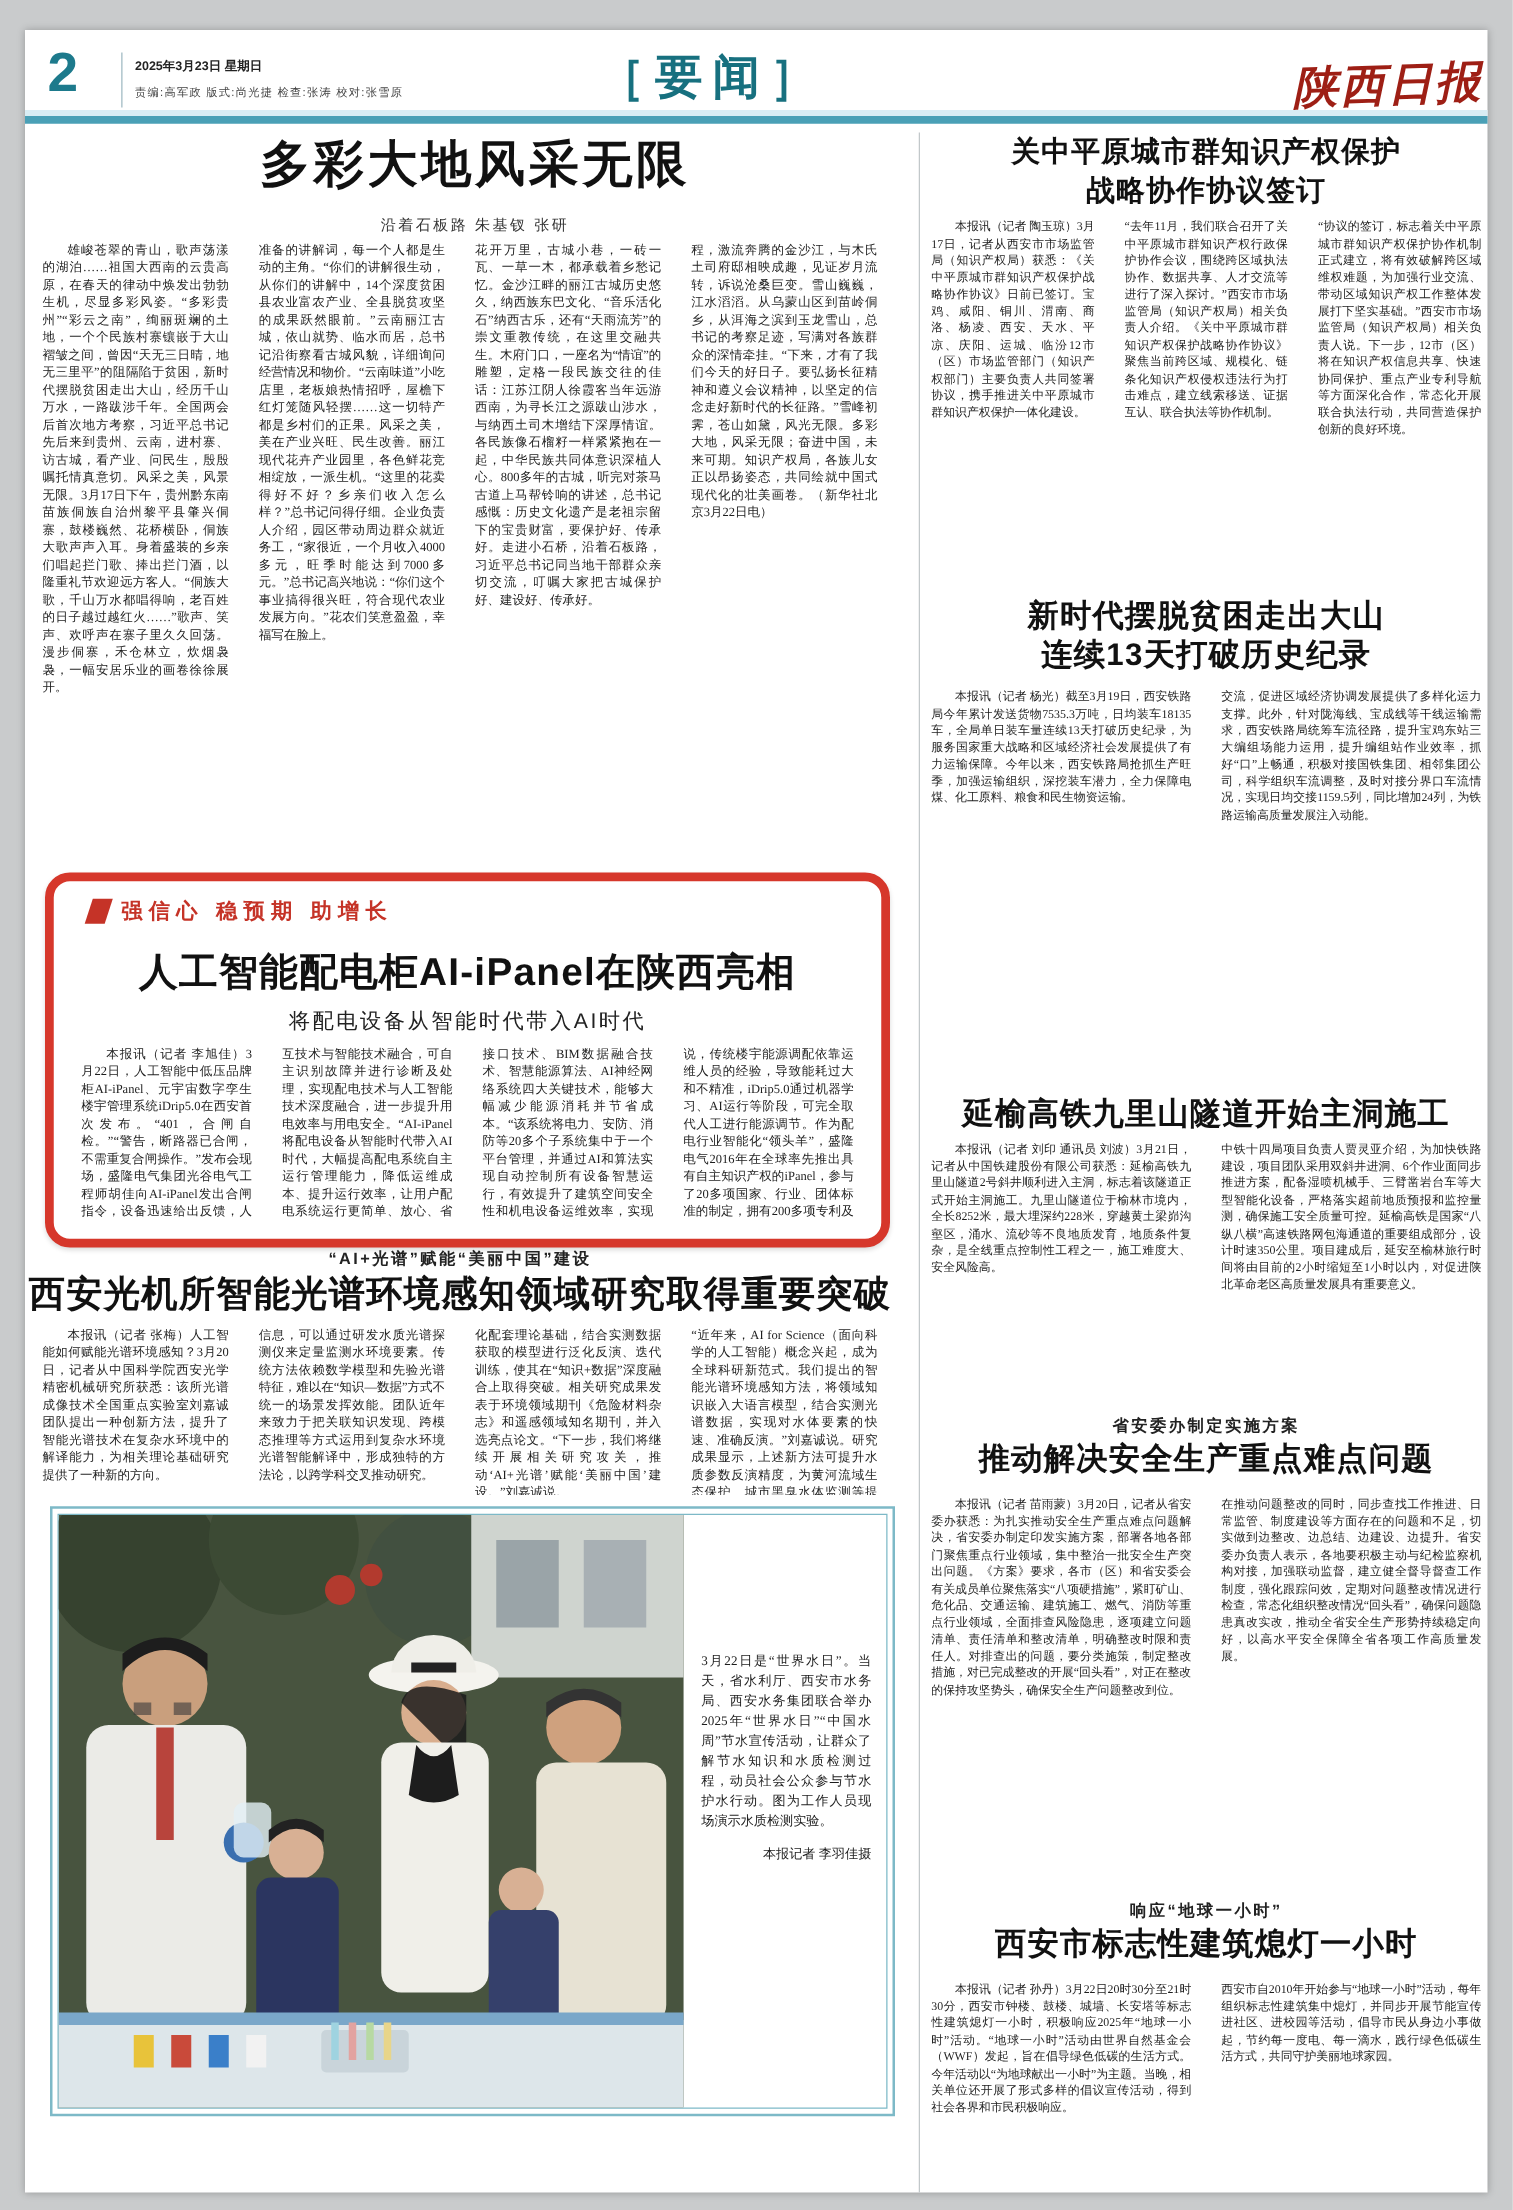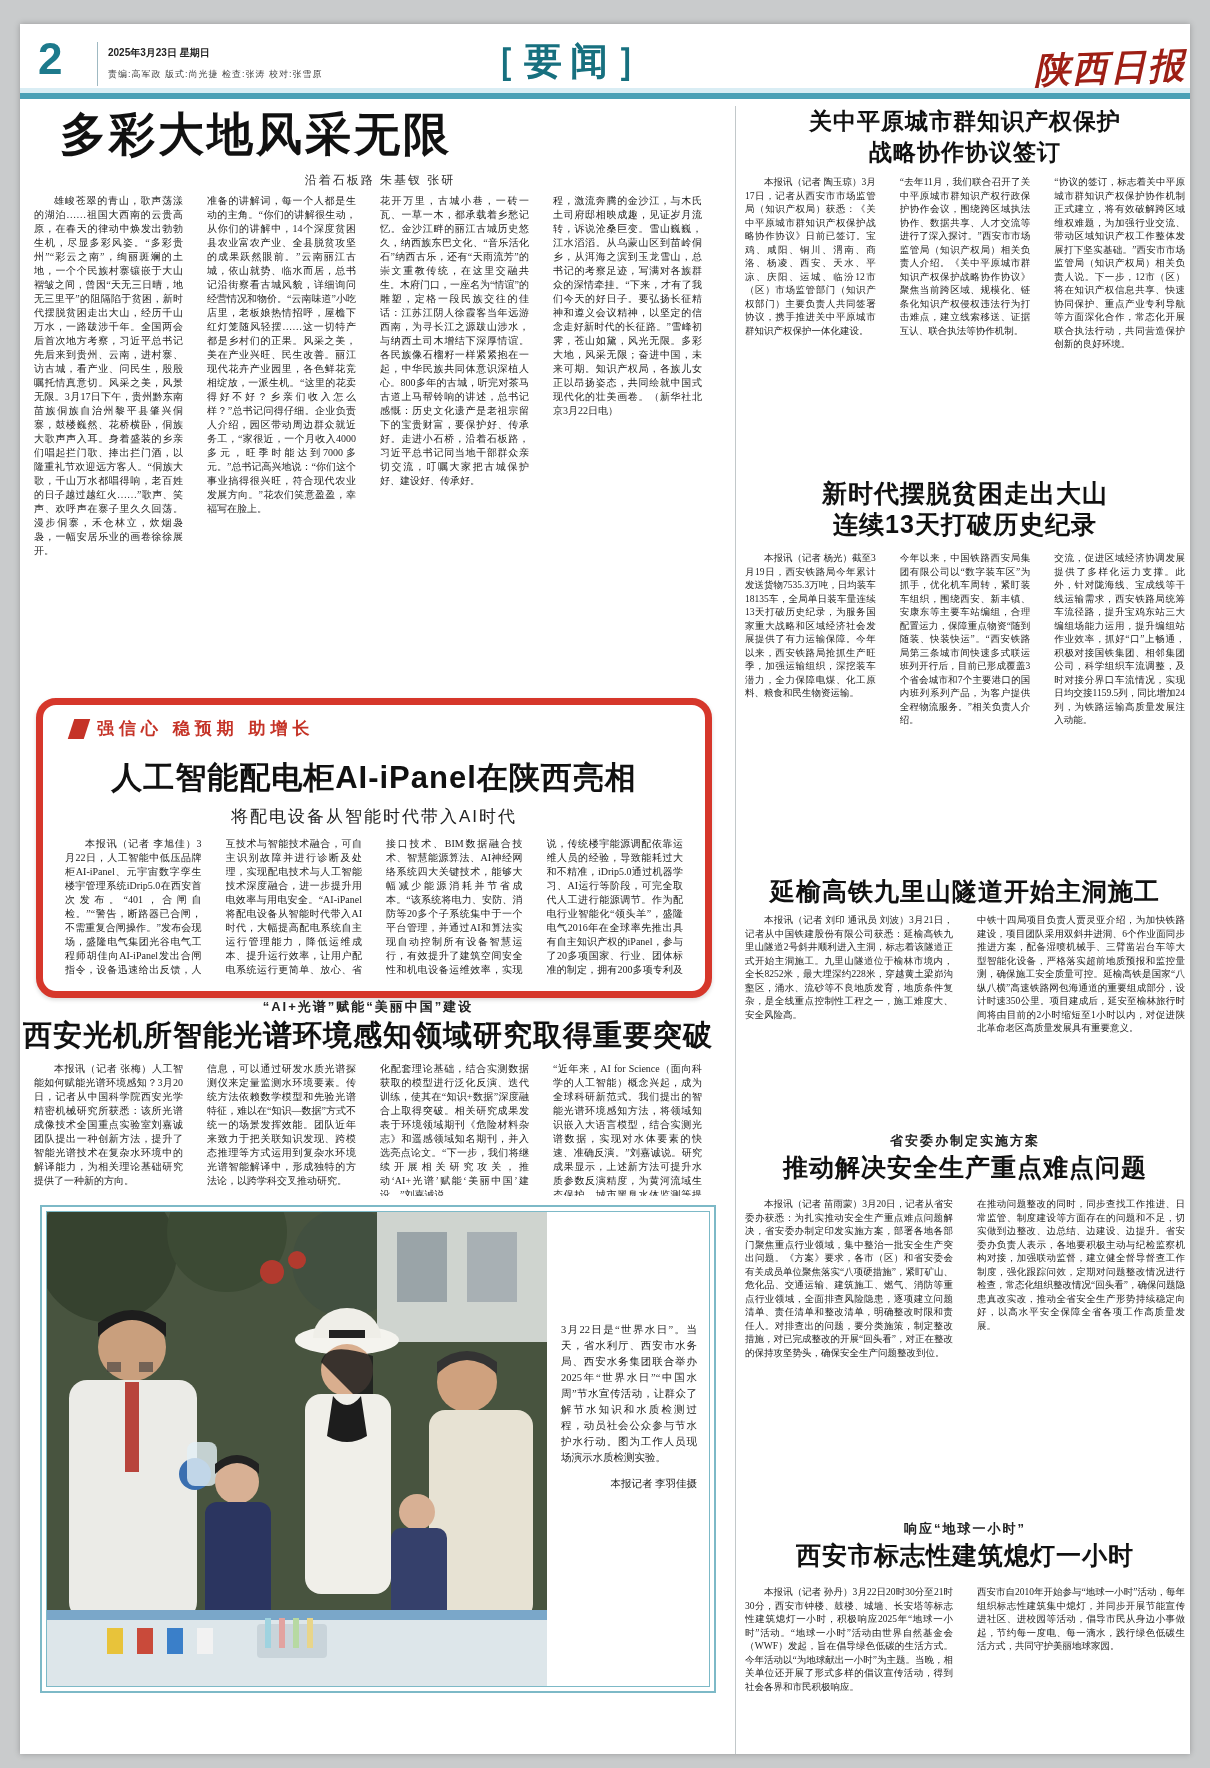--- a/index.html
+++ b/index.html
@@ -10,21 +10,21 @@
   
   .pageno{font-size:44px;font-weight:bold;color:#1d7a8c;}
   .hdiv{width:1px;background:#9fb9c2;}
   .date{font-size:10px;font-weight:bold;color:#222;}
   .credits{font-size:9px;color:#444;letter-spacing:1px;}
   .section{font-size:38px;font-weight:bold;color:#17707f;letter-spacing:8px;}
   .masthead{font-size:36px;font-weight:bold;font-style:italic;color:#9e1f15;transform:rotate(-2deg);letter-spacing:2px;}
   .band{left:20px;width:1170px;height:11px;background:linear-gradient(180deg,#d9edf4 0 45%,#4aa0b6 45% 100%);}
   .vsep{width:1px;background:#c2c8ca;}
   
-  .h-lead{font-size:46px;font-weight:bold;color:#111;letter-spacing:3px;text-align:left;}
+  .h-lead{font-size:40px;font-weight:bold;color:#111;letter-spacing:3px;text-align:center;}
   .byline{font-size:12px;color:#333;text-align:center;letter-spacing:2px;}
   .cols{display:flex;gap:24px;}
   .col{flex:1;font-family:"Liberation Serif","DejaVu Serif",serif;font-size:10px;line-height:14px;color:#1d1d1d;text-align:justify;overflow:hidden;}
   .col:first-child{text-indent:2em;}
   
   .redbox{border:7px solid #d6372b;border-radius:20px;background:#fff;box-shadow:0 2px 4px rgba(0,0,0,.15);}
   .kicker-red{font-size:17px;font-weight:bold;color:#c53327;letter-spacing:5px;}
   .flag{width:16px;height:20px;background:#c53327;transform:skewX(-18deg);display:inline-block;margin-right:10px;}
   .h-feat{font-size:31px;font-weight:bold;color:#111;text-align:center;letter-spacing:1px;}
   .sub-feat{font-size:17px;color:#222;text-align:center;letter-spacing:2px;}
@@ -153,21 +153,20 @@
   <div class="abs cols rcol" style="left:745px;top:176px;width:440px;height:282px;">
     <div class="col">本报讯（记者 陶玉琼）3月17日，记者从西安市市场监管局（知识产权局）获悉：《关中平原城市群知识产权保护战略协作协议》日前已签订。宝鸡、咸阳、铜川、渭南、商洛、杨凌、西安、天水、平凉、庆阳、运城、临汾12市（区）市场监管部门（知识产权部门）主要负责人共同签署协议，携手推进关中平原城市群知识产权保护一体化建设。</div>
     <div class="col">“去年11月，我们联合召开了关中平原城市群知识产权行政保护协作会议，围绕跨区域执法协作、数据共享、人才交流等进行了深入探讨。”西安市市场监管局（知识产权局）相关负责人介绍。《关中平原城市群知识产权保护战略协作协议》聚焦当前跨区域、规模化、链条化知识产权侵权违法行为打击难点，建立线索移送、证据互认、联合执法等协作机制。</div>
     <div class="col">“协议的签订，标志着关中平原城市群知识产权保护协作机制正式建立，将有效破解跨区域维权难题，为加强行业交流、带动区域知识产权工作整体发展打下坚实基础。”西安市市场监管局（知识产权局）相关负责人说。下一步，12市（区）将在知识产权信息共享、快速协同保护、重点产业专利导航等方面深化合作，常态化开展联合执法行动，共同营造保护创新的良好环境。</div>
   </div>
 
   <div class="abs h-right" style="left:745px;top:478px;width:440px;font-size:25px;">新时代摆脱贫困走出大山
 连续13天打破历史纪录</div>
   <div class="abs cols rcol" style="left:745px;top:552px;width:440px;height:286px;">
     <div class="col">本报讯（记者 杨光）截至3月19日，西安铁路局今年累计发送货物7535.3万吨，日均装车18135车，全局单日装车量连续13天打破历史纪录，为服务国家重大战略和区域经济社会发展提供了有力运输保障。今年以来，西安铁路局抢抓生产旺季，加强运输组织，深挖装车潜力，全力保障电煤、化工原料、粮食和民生物资运输。</div>
-    <div class="col">今年以来，中国铁路西安局集团有限公司以“数字装车区”为抓手，优化机车周转，紧盯装车组织，围绕西安、新丰镇、安康东等主要车站编组，合理配置运力，保障重点物资“随到随装、快装快运”。“西安铁路局第三条城市间快速多式联运班列开行后，目前已形成覆盖3个省会城市和7个主要港口的国内班列系列产品，为客户提供全程物流服务。”相关负责人介绍。</div>
     <div class="col">交流，促进区域经济协调发展提供了多样化运力支撑。此外，针对陇海线、宝成线等干线运输需求，西安铁路局统筹车流径路，提升宝鸡东站三大编组场能力运用，提升编组站作业效率，抓好“口”上畅通，积极对接国铁集团、相邻集团公司，科学组织车流调整，及时对接分界口车流情况，实现日均交接1159.5列，同比增加24列，为铁路运输高质量发展注入动能。</div>
   </div>
 
   <div class="abs h-right" style="left:745px;top:876px;width:440px;font-size:25px;">延榆高铁九里山隧道开始主洞施工</div>
   <div class="abs cols rcol" style="left:745px;top:914px;width:440px;height:200px;">
     <div class="col">本报讯（记者 刘印 通讯员 刘波）3月21日，记者从中国铁建股份有限公司获悉：延榆高铁九里山隧道2号斜井顺利进入主洞，标志着该隧道正式开始主洞施工。九里山隧道位于榆林市境内，全长8252米，最大埋深约228米，穿越黄土梁峁沟壑区，涌水、流砂等不良地质发育，地质条件复杂，是全线重点控制性工程之一，施工难度大、安全风险高。</div>
     <div class="col">中铁十四局项目负责人贾灵亚介绍，为加快铁路建设，项目团队采用双斜井进洞、6个作业面同步推进方案，配备湿喷机械手、三臂凿岩台车等大型智能化设备，严格落实超前地质预报和监控量测，确保施工安全质量可控。延榆高铁是国家“八纵八横”高速铁路网包海通道的重要组成部分，设计时速350公里。项目建成后，延安至榆林旅行时间将由目前的2小时缩短至1小时以内，对促进陕北革命老区高质量发展具有重要意义。</div>
   </div>
 
   <div class="abs kicker-sm" style="left:745px;top:1132px;width:440px;">省安委办制定实施方案</div>

